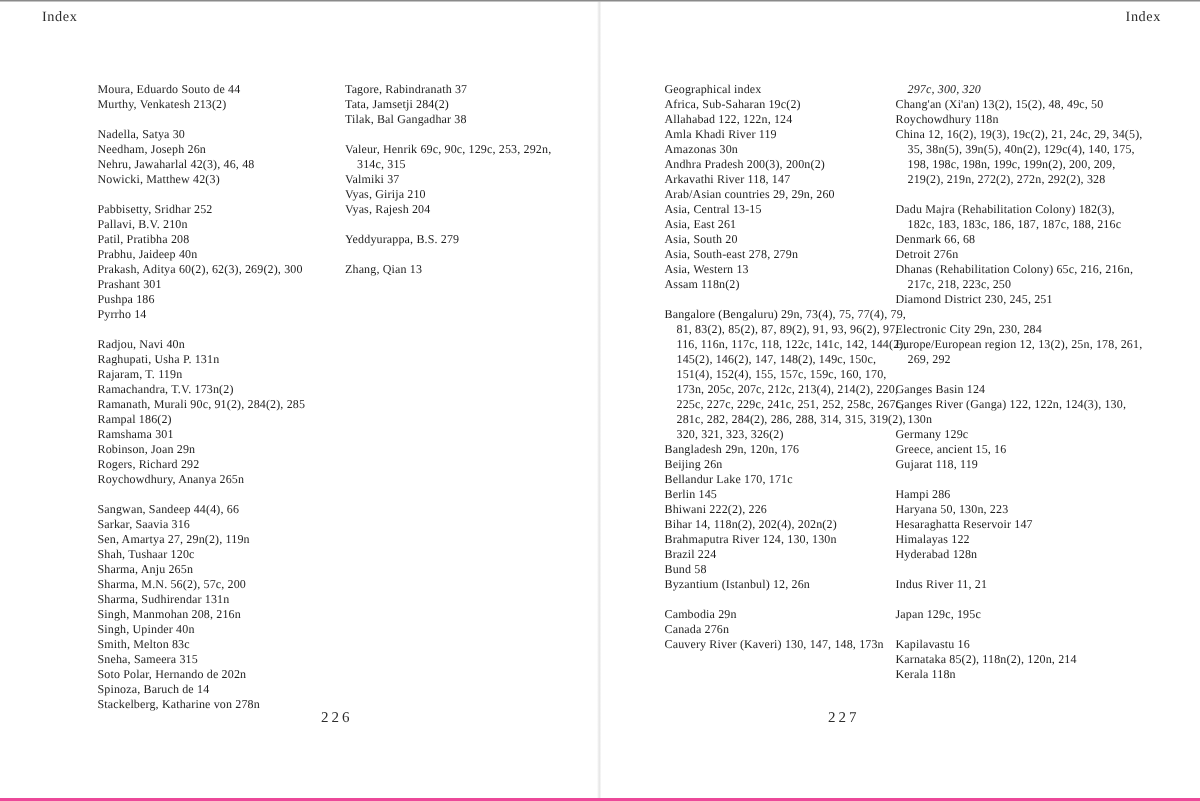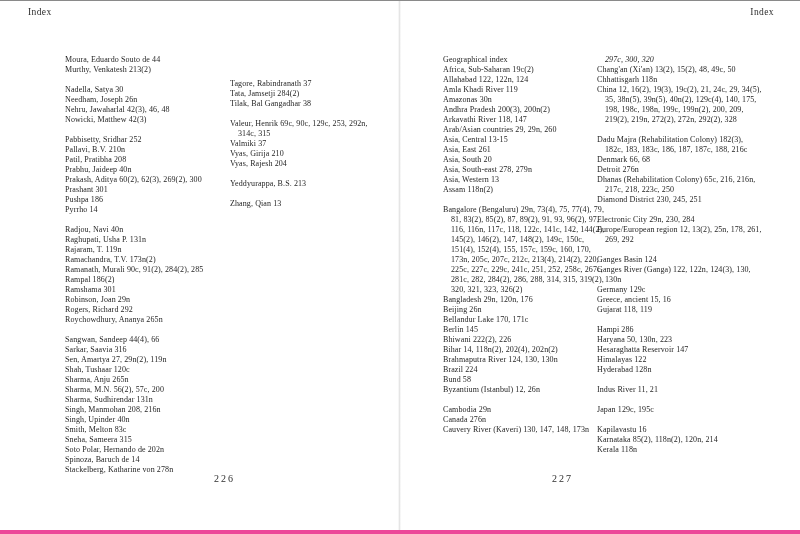--- a/index.html
+++ b/index.html
@@ -2,41 +2,41 @@
 <html><head>
 <meta charset="utf-8">
 <style>
   html,body { margin:0; padding:0; background:#e8e8e8; }
   .spread {
     position:relative;
     width:800px; height:534px;
     margin:0 auto;
     background:#ffffff;
     border-top:1px solid #8a8a8a;
-    border-bottom:4px solid #ec4899;
+    border-bottom:2px solid #ec4899;
     box-sizing:border-box;
     font-family:"Liberation Serif","DejaVu Serif",serif;
     color:#222222;
     overflow:hidden;
   }
   .gutter {
     position:absolute; left:398px; top:0; bottom:0; width:3px;
     background:linear-gradient(to right, rgba(0,0,0,0.00), rgba(0,0,0,0.10), rgba(0,0,0,0.00));
   }
   .running-header {
     position:absolute; top:6px;
     font-size:9.5px; letter-spacing:0.4px; color:#2d2d2d;
   }
   .running-header.left { left:28px; }
   .running-header.right { right:26px; }
   .col {
     position:absolute; top:54px;
   }
   .col.l1 { left:65px;  width:160px; }
-  .col.l2 { left:230px; width:150px;margin-top:24px; }
+  .col.l2 { left:230px; width:150px; }
   .col.r1 { left:443px; width:163px; }
   .col.r2 { left:597px; width:166px; }
   .entry {
     font-size:8px; line-height:10px;
     padding-left:8px; text-indent:-8px;
     color:#1f1f1f;
     letter-spacing:0.1px;
   }
   .entry.continuation { text-indent:0;font-style:italic; }
   .spacer { height:10px; }
@@ -103,21 +103,21 @@
   <div class="col l2">
       <div class="entry">Tagore, Rabindranath 37</div>
       <div class="entry">Tata, Jamsetji 284(2)</div>
       <div class="entry">Tilak, Bal Gangadhar 38</div>
       <div class="spacer"></div>
       <div class="entry">Valeur, Henrik 69c, 90c, 129c, 253, 292n, 314c, 315</div>
       <div class="entry">Valmiki 37</div>
       <div class="entry">Vyas, Girija 210</div>
       <div class="entry">Vyas, Rajesh 204</div>
       <div class="spacer"></div>
-      <div class="entry">Yeddyurappa, B.S. 213</div>
+      <div class="entry">Yeddyurappa, B.S. 279</div>
       <div class="spacer"></div>
       <div class="entry">Zhang, Qian 13</div>
     </div>
   <div class="col r1">
       <div class="entry">Geographical index</div>
       <div class="entry">Africa, Sub-Saharan 19c(2)</div>
       <div class="entry">Allahabad 122, 122n, 124</div>
       <div class="entry">Amla Khadi River 119</div>
       <div class="entry">Amazonas 30n</div>
       <div class="entry">Andhra Pradesh 200(3), 200n(2)</div>
@@ -142,21 +142,21 @@
       <div class="entry">Bund 58</div>
       <div class="entry">Byzantium (Istanbul) 12, 26n</div>
       <div class="spacer"></div>
       <div class="entry">Cambodia 29n</div>
       <div class="entry">Canada 276n</div>
       <div class="entry">Cauvery River (Kaveri) 130, 147, 148, 173n</div>
     </div>
   <div class="col r2">
       <div class="entry continuation">297c, 300, 320</div>
       <div class="entry">Chang'an (Xi'an) 13(2), 15(2), 48, 49c, 50</div>
-      <div class="entry">Chhattisgarh 118n</div>
+      <div class="entry">Roychowdhury 118n</div>
       <div class="entry">China 12, 16(2), 19(3), 19c(2), 21, 24c, 29, 34(5), 35, 38n(5), 39n(5), 40n(2), 129c(4), 140, 175, 198, 198c, 198n, 199c, 199n(2), 200, 209, 219(2), 219n, 272(2), 272n, 292(2), 328</div>
       <div class="spacer"></div>
       <div class="entry">Dadu Majra (Rehabilitation Colony) 182(3), 182c, 183, 183c, 186, 187, 187c, 188, 216c</div>
       <div class="entry">Denmark 66, 68</div>
       <div class="entry">Detroit 276n</div>
       <div class="entry">Dhanas (Rehabilitation Colony) 65c, 216, 216n, 217c, 218, 223c, 250</div>
       <div class="entry">Diamond District 230, 245, 251</div>
       <div class="spacer"></div>
       <div class="entry">Electronic City 29n, 230, 284</div>
       <div class="entry">Europe/European region 12, 13(2), 25n, 178, 261, 269, 292</div>

